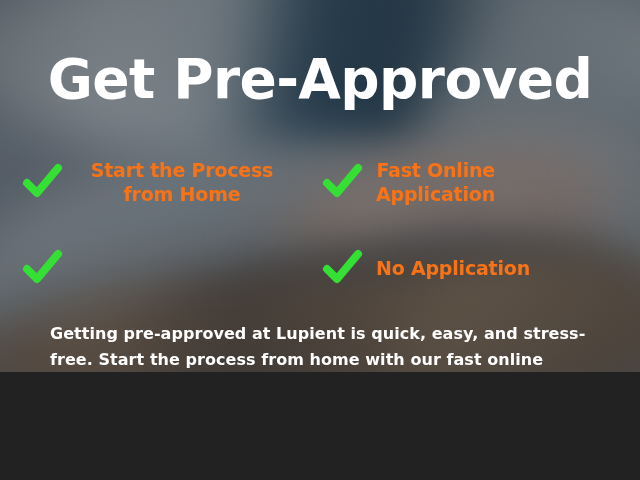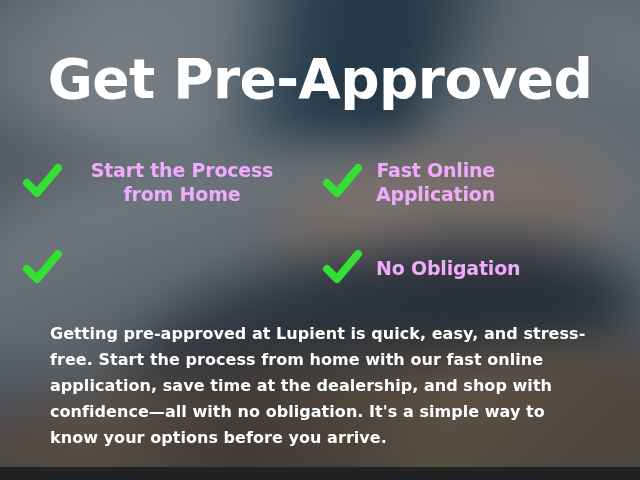--- a/index.html
+++ b/index.html
@@ -3,21 +3,21 @@
 <meta charset="utf-8">
 <style>
   html, body {
     margin: 0;
     padding: 0;
     background: #222;
   }
   #banner {
     position: relative;
     width: 640px;
-    height: 467px;
+    height: 372px;
     overflow: hidden;
     font-family: "DejaVu Sans", "Liberation Sans", sans-serif;
     -webkit-font-smoothing: antialiased;
   }
 
   
   .photo {
     position: absolute;
     inset: 0;
     overflow: hidden;
@@ -129,21 +129,21 @@
     align-items: center;
     gap: 12px;
   }
   .check {
     flex: 0 0 auto;
     width: 44px;
     height: 44px;
     display: block;
   }
   .feature-text {
-    color: #f0abfc;
+    color: #f97316;
     font-size: 19px;
     font-weight: 700;
     line-height: 1.28;
     letter-spacing: -0.2px;
   }
   .feature.center-text .feature-text { text-align: center; width: 212px; }
   .feature.left-text   .feature-text { text-align: right; }
 
   .paragraph {
     margin-top: 10px;
@@ -197,21 +197,21 @@
       <div class="feature center-text">
         <svg class="check" viewBox="0 0 44 44">
           <path d="M7 23 L17 33 L38 8" fill="none" stroke="#35e035" stroke-width="8" stroke-linecap="round" stroke-linejoin="round"></path>
         </svg>
       </div>
 
       <div class="feature left-text">
         <svg class="check" viewBox="0 0 44 44">
           <path d="M7 23 L17 33 L38 8" fill="none" stroke="#35e035" stroke-width="8" stroke-linecap="round" stroke-linejoin="round"></path>
         </svg>
-        <div class="feature-text">No Obligation</div>
+        <div class="feature-text">No Application</div>
       </div>
 
     </div>
 
     <div class="paragraph">Getting pre-approved at Lupient is quick, easy, and stress-free. Start the process from home with our fast online application, save time at the dealership, and shop with confidence—all with no obligation. It's a simple way to know your options before you arrive.</div>
 
   </div>
 </div>
 
 </body></html>

